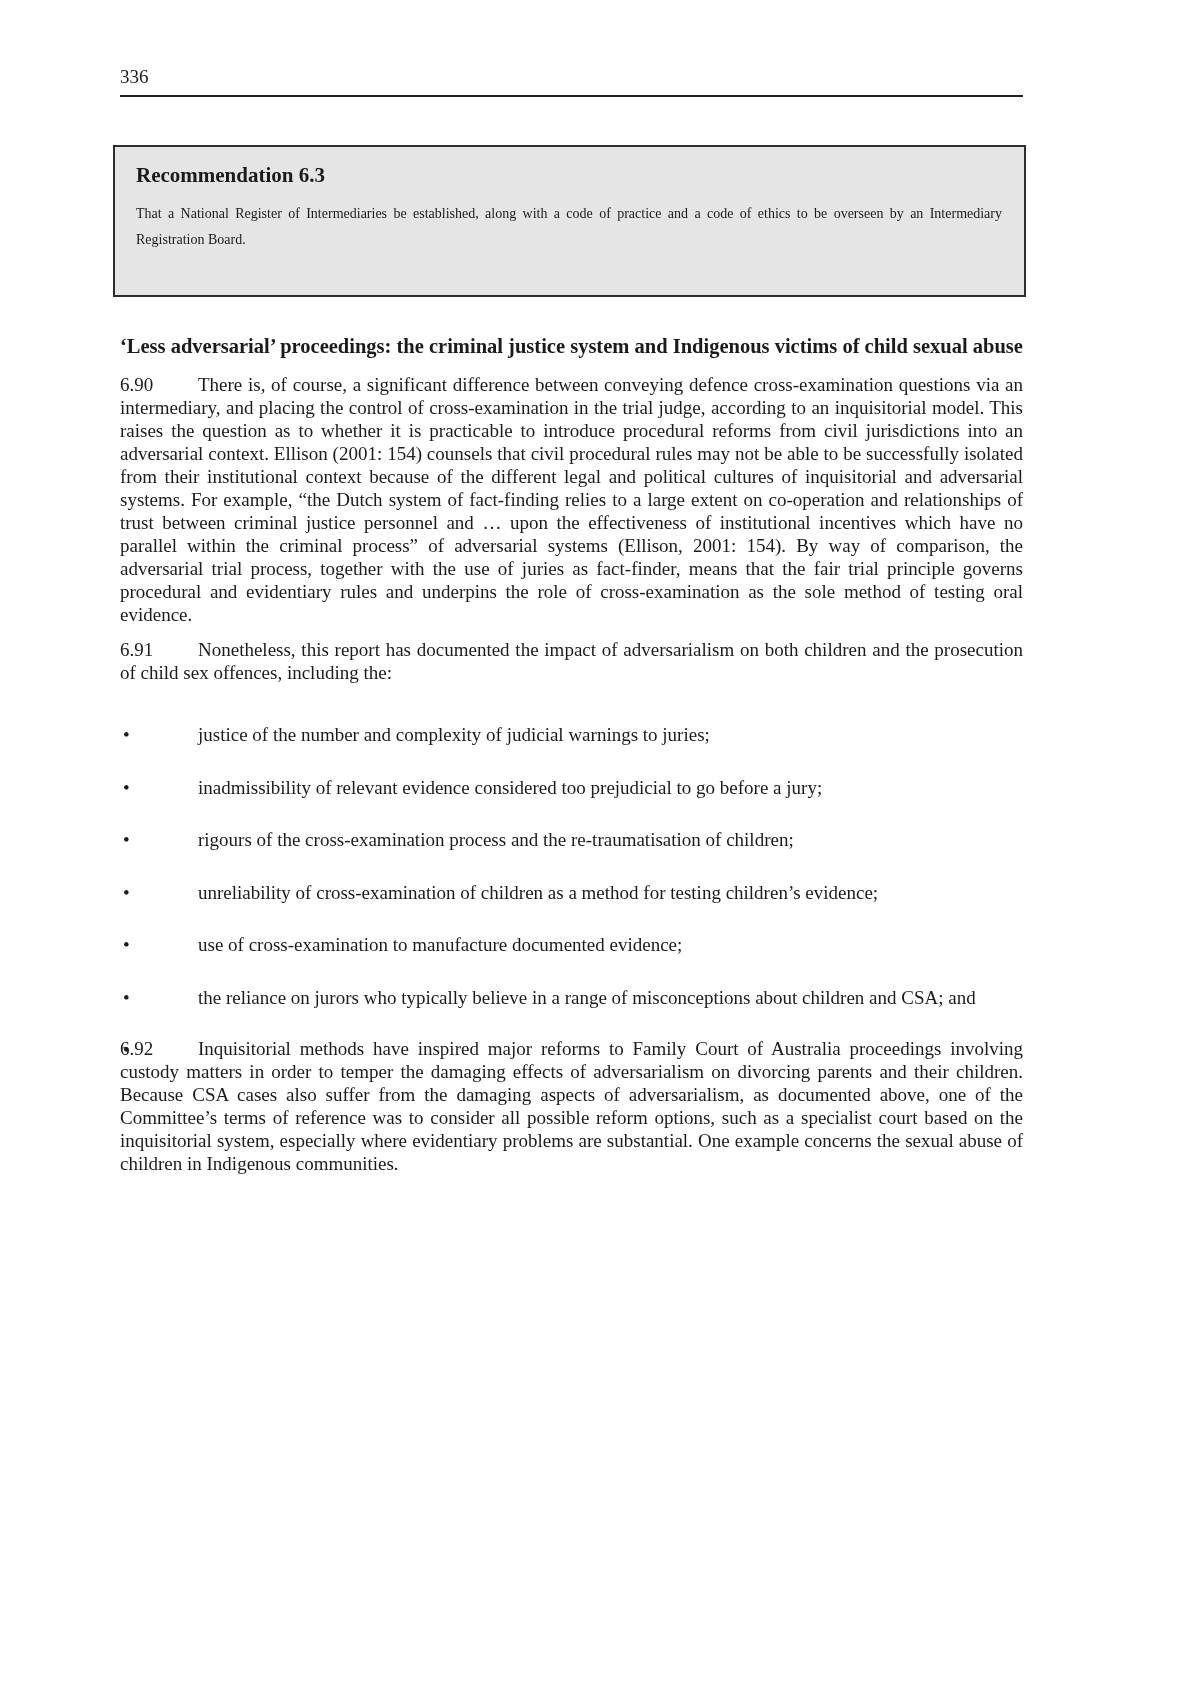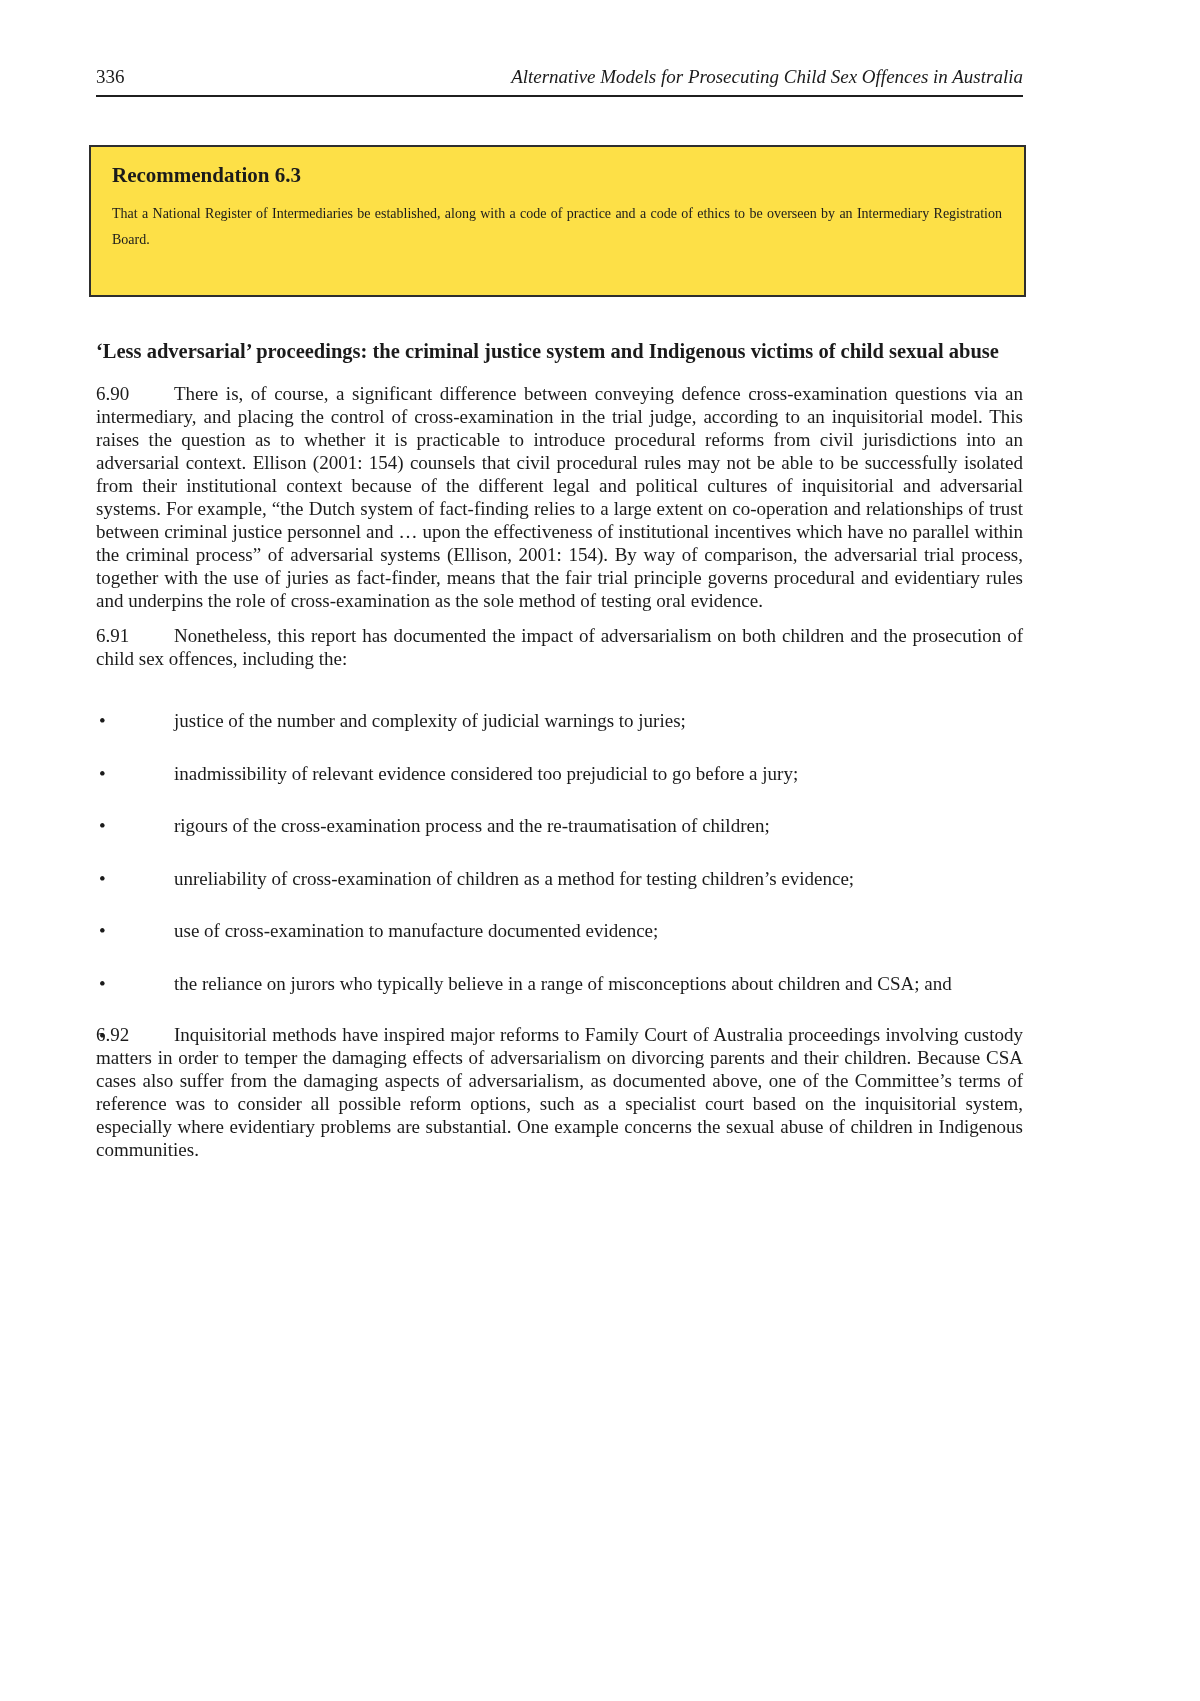--- a/index.html
+++ b/index.html
@@ -11,21 +11,21 @@
     width: 1200px;
     height: 1701px;
     overflow: hidden;
     font-family: "Liberation Serif", serif;
     color: #1b1b1b;
   }
   .page {
     box-sizing: border-box;
     width: 1200px;
     height: 1248px;
-    padding: 66px 177px 0 96px;
+    padding: 66px 177px 0 120px;
   }
   
   .page-header {
     display: flex;
     justify-content: space-between;
     align-items: baseline;
     border-bottom: 2px solid #1f1f1f;
     padding-bottom: 7px;
     font-size: 19px;
     line-height: 22px;
@@ -33,40 +33,40 @@
   .page-header .page-num { font-style: normal; }
   .page-header .running-title { font-style: italic; }
   
   .rec-box {
     box-sizing: border-box;
     margin-top: 48px;
     margin-left: -7px;
     margin-right: -3px;
     border: 2px solid #2e2e2e;
     padding: 15px 22px 42px 21px;
-    background: #fde047;
+    background: #e5e5e5;
   }
   .rec-title {
     font-size: 21px;
     font-weight: bold;
     line-height: 26px;
     margin: 0;
   }
   .rec-body {
     margin: 13px 0 0 0;
     font-size: 14px;
     line-height: 26px;
     text-align: justify;
   }
   
   .section-heading {
     margin: 35px 0 0 0;
     font-size: 20.5px;
     font-weight: bold;
-    line-height: 38px;
+    line-height: 29px;
     text-align: justify;
   }
   
   .para {
     margin: 12px 0 0 0;
     font-size: 19px;
     line-height: 23px;
     text-align: justify;
   }
   .para-num {
@@ -98,21 +98,20 @@
   }
   .closing-para { margin-top: 24px; }
 </style>
 </head>
 <body>
 
 <div class="page">
 
   <div class="page-header">
     <span class="page-num">336</span>
-    <span class="running-title">Alternative Models for Prosecuting Child Sex Offences in Australia</span>
   </div>
 
   <div class="rec-box">
     <p class="rec-title">Recommendation 6.3</p>
     <p class="rec-body">That a National Register of Intermediaries be established, along with a code of practice and a code of ethics to be overseen by an Intermediary Registration Board.</p>
   </div>
 
   <h2 class="section-heading">‘Less adversarial’ proceedings: the criminal justice system and Indigenous victims of child sexual abuse</h2>
 
   <p class="para first-para">

